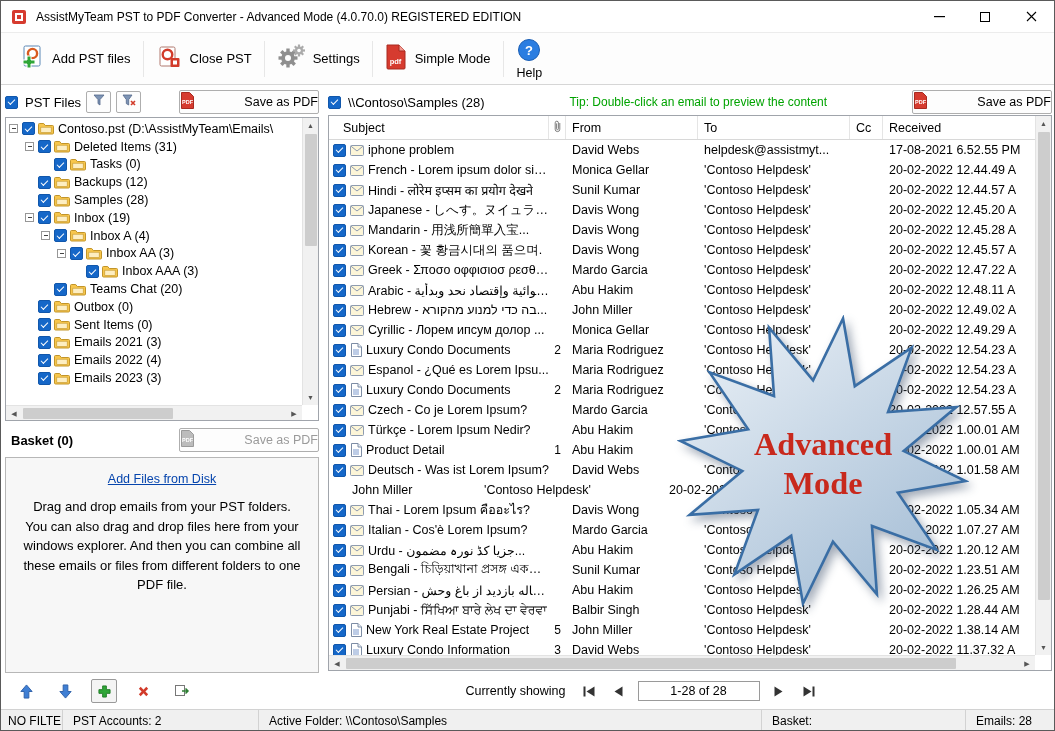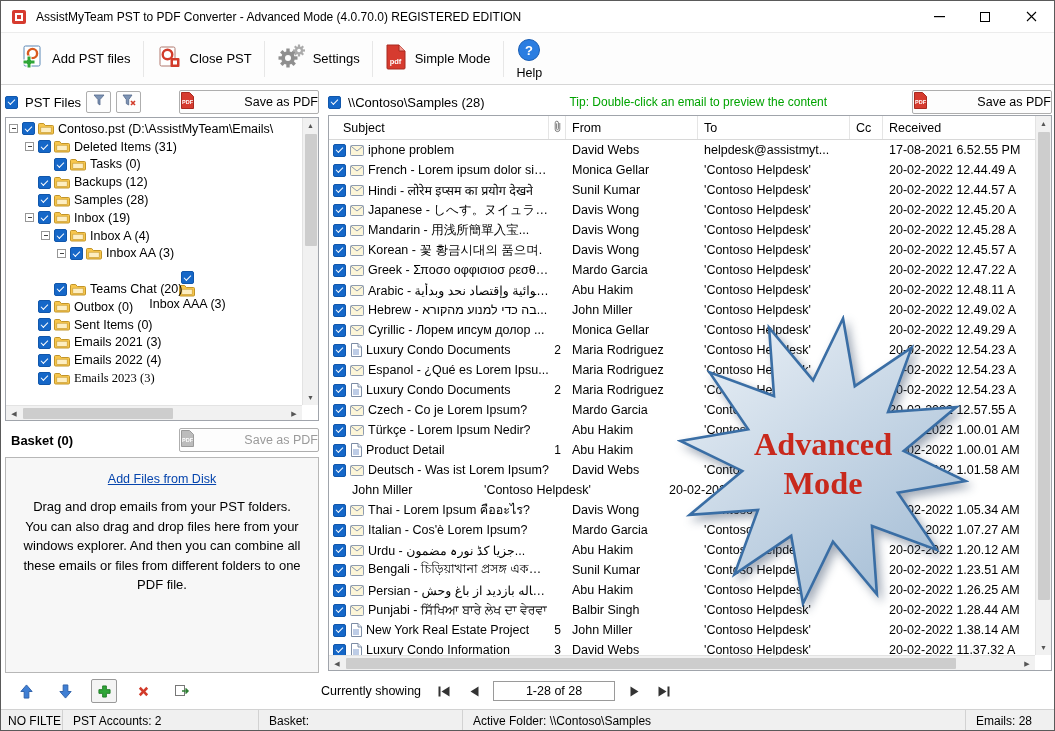--- a/index.html
+++ b/index.html
@@ -77,21 +77,21 @@
 .c-recv{flex:1;border-right:none}
 .tbody{position:absolute;top:24px;left:0;right:16px;bottom:15px;overflow:hidden}
 .trow{display:flex;height:20px;align-items:stretch;cursor:default}
 .td{display:flex;align-items:center;padding-left:6px;overflow:hidden;white-space:nowrap;font-size:12.5px}
 .td.c-subject{padding-left:4px;gap:4px}
 .td.c-clip{justify-content:center;padding-left:0;font-size:12px}
 .subj{overflow:hidden;text-overflow:ellipsis;white-space:nowrap}
 .mail-ic{flex:none;display:flex}
 
 
-.pagination{position:absolute;left:320px;top:676px;width:724px;height:28px;display:flex;align-items:center;}
+.pagination{position:absolute;left:327px;top:676px;width:724px;height:28px;display:flex;align-items:center;justify-content:center}
 .pg-inner{display:flex;align-items:center;gap:8px;margin-right:95px}
 .pg-label{font-size:12.5px;margin-right:4px}
 .pg-btn{background:none;border:none;display:flex;align-items:center;justify-content:center;width:22px;height:20px;cursor:pointer}
 .pg-field{width:122px;height:20px;border:1px solid #9a9a9a;display:flex;align-items:center;justify-content:center;font-size:12.5px;background:#fff;cursor:text}
 
 
 .statusbar{position:absolute;left:0;top:708px;width:100%;height:23px;background:#f0f0f0;border-top:1px solid #d2d2d2;display:flex;align-items:stretch;font-size:12px}
 .sb-seg{padding:0 10px;display:flex;align-items:center;border-right:1px solid #d2d2d2;white-space:nowrap;overflow:hidden}
 .s1{width:62px;padding:0 7px}
 .s2{width:196px}
@@ -302,21 +302,21 @@
           <span class="expander"></span>
           <span class="cb"></span>
           <span class="tree-ic">
             <svg width="16" height="13" viewBox="0 0 16 13">
               <path d="M.5 2.5 q0 -1 1 -1 h4.2 l1.6 2 h7.2 q1 0 1 1 v6.5 q0 1 -1 1 h-13 q-1 0 -1 -1 z" fill="#f7c64c" stroke="#c2952a"></path>
               <rect x="2.8" y="5.2" width="10.4" height="5.3" fill="#fdeec2" stroke="#c2952a" stroke-width="0.6"></rect>
             </svg>
           </span>
           <span class="tree-label">Inbox AA (3)</span>
         </div>
-        <div class="tree-row" style="padding-left: 67px; flex-direction: column;">
+        <div class="tree-row" style="padding-left: 67px;">
           <span class="expander noexp"></span>
           <span class="cb"></span>
           <span class="tree-ic">
             <svg width="16" height="13" viewBox="0 0 16 13">
               <path d="M.5 2.5 q0 -1 1 -1 h4.2 l1.6 2 h7.2 q1 0 1 1 v6.5 q0 1 -1 1 h-13 q-1 0 -1 -1 z" fill="#f7c64c" stroke="#c2952a"></path>
               <rect x="2.8" y="5.2" width="10.4" height="5.3" fill="#fdeec2" stroke="#c2952a" stroke-width="0.6"></rect>
             </svg>
           </span>
           <span class="tree-label">Inbox AAA (3)</span>
         </div>
@@ -368,21 +368,21 @@
           <span class="expander noexp"></span>
           <span class="cb"></span>
           <span class="tree-ic">
             <svg width="16" height="13" viewBox="0 0 16 13">
               <path d="M.5 2.5 q0 -1 1 -1 h4.2 l1.6 2 h7.2 q1 0 1 1 v6.5 q0 1 -1 1 h-13 q-1 0 -1 -1 z" fill="#f7c64c" stroke="#c2952a"></path>
               <rect x="2.8" y="5.2" width="10.4" height="5.3" fill="#fdeec2" stroke="#c2952a" stroke-width="0.6"></rect>
             </svg>
           </span>
           <span class="tree-label">Emails 2022 (4)</span>
         </div>
-        <div class="tree-row" style="padding-left: 19px; font-family: Liberation Serif, serif;">
+        <div class="tree-row" style="padding-left: 19px;">
           <span class="expander noexp"></span>
           <span class="cb"></span>
           <span class="tree-ic">
             <svg width="16" height="13" viewBox="0 0 16 13">
               <path d="M.5 2.5 q0 -1 1 -1 h4.2 l1.6 2 h7.2 q1 0 1 1 v6.5 q0 1 -1 1 h-13 q-1 0 -1 -1 z" fill="#f7c64c" stroke="#c2952a"></path>
               <rect x="2.8" y="5.2" width="10.4" height="5.3" fill="#fdeec2" stroke="#c2952a" stroke-width="0.6"></rect>
             </svg>
           </span>
           <span class="tree-label">Emails 2023 (3)</span>
         </div>
@@ -965,22 +965,22 @@
             <path d="M.5 0.5 L8.5 5.5 L.5 10.5 z" fill="#333"></path>
             <rect x="9.5" y="0.5" width="2" height="10" fill="#333"></rect>
           </svg>
         </button>
     </div>
   </div>
 
   <div class="statusbar">
     <div class="sb-seg s1">NO FILTER</div>
     <div class="sb-seg s2">PST Accounts: 2</div>
+    <div class="sb-seg s4">Active Folder: \\Contoso\Samples</div>
     <div class="sb-seg s3">Basket:</div>
-    <div class="sb-seg s4">Active Folder: \\Contoso\Samples</div>
     <div class="sb-seg s5">Emails: 28</div>
   </div>
 
   <div class="star-overlay">
     <svg width="292" height="292" viewBox="0 0 280 280">
       <defs>
         <linearGradient id="sg" x1="0" y1="0" x2="1" y2="1">
           <stop offset="0" stop-color="#eef3f8"></stop>
           <stop offset="1" stop-color="#9db8d2"></stop>
         </linearGradient>

